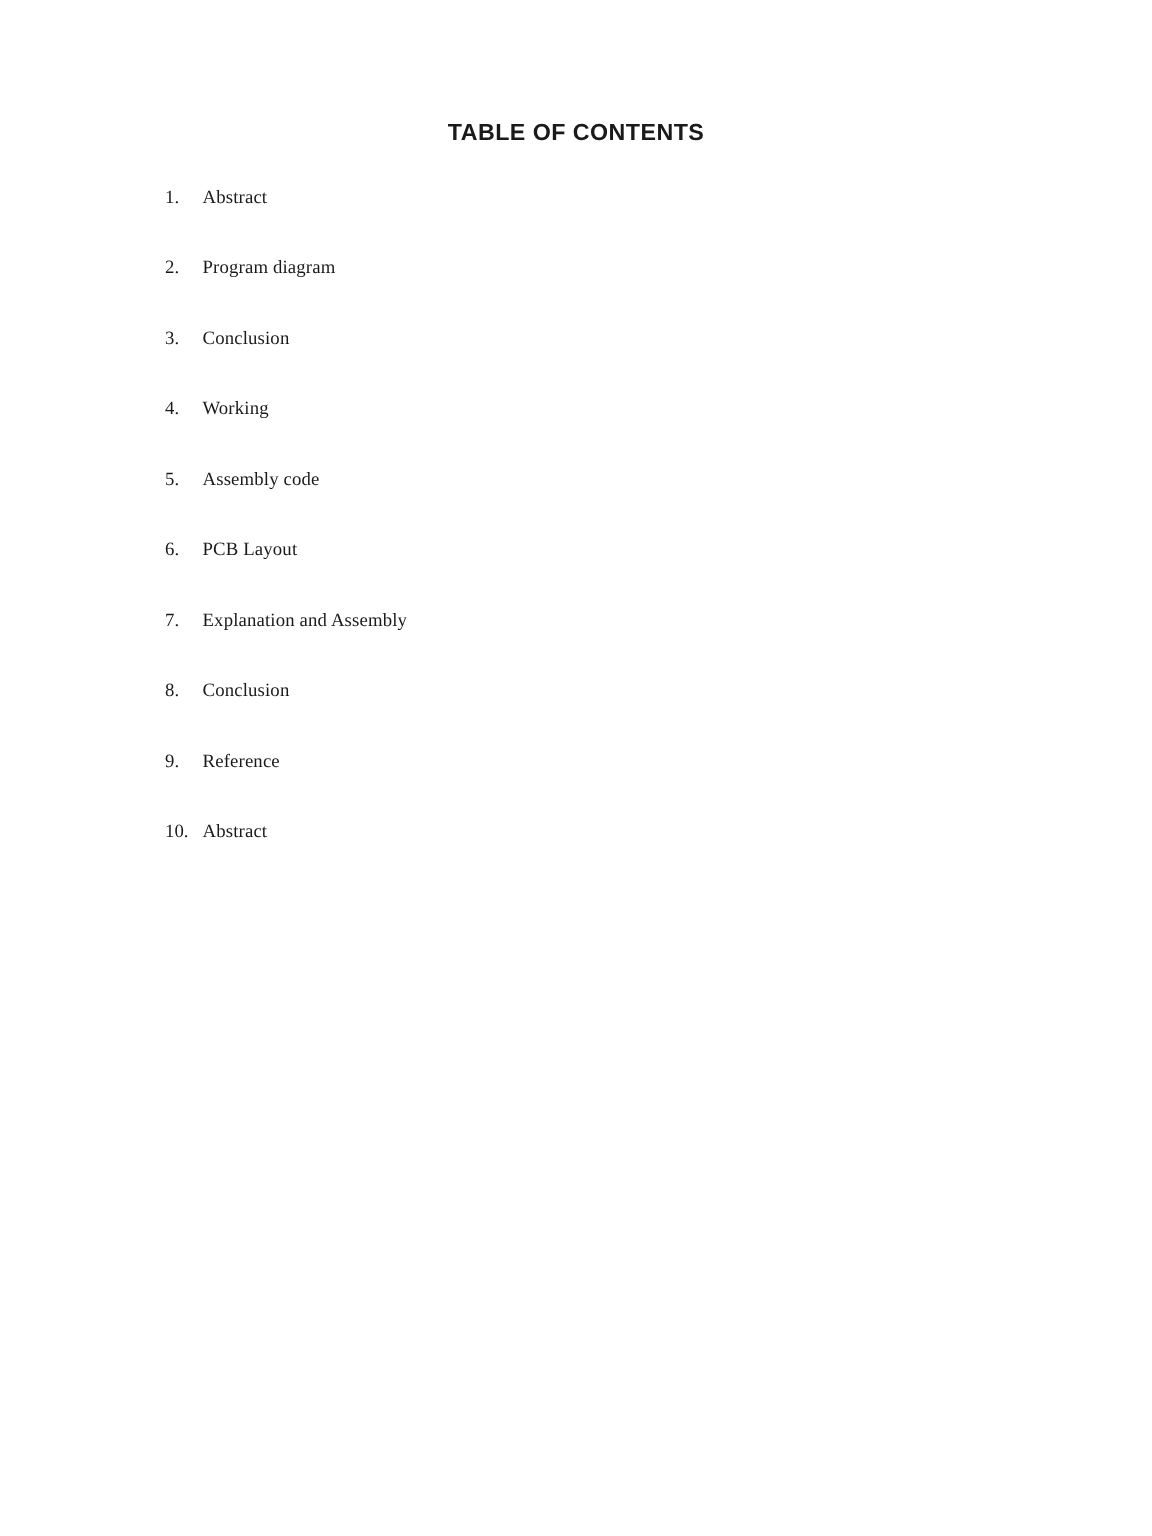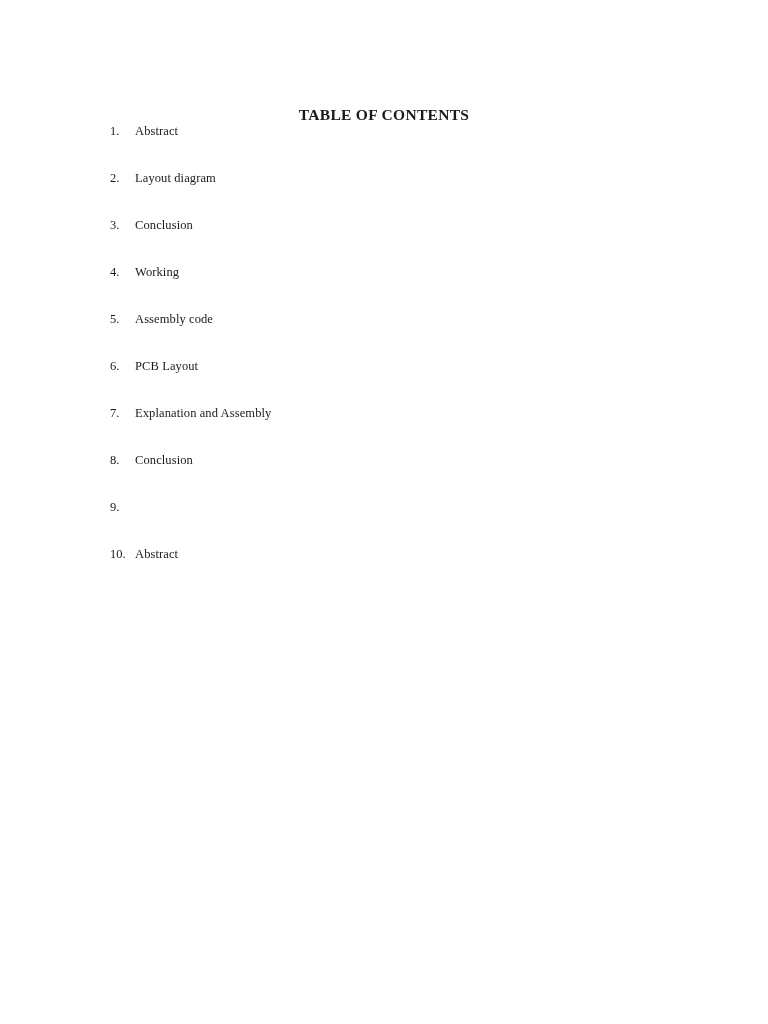--- a/index.html
+++ b/index.html
@@ -18,27 +18,27 @@
   .page {
     width: 768px;
     height: 1024px;
     background: #ffffff;
     box-sizing: border-box;
     padding: 0;
     position: relative;
   }
   .doc-title {
     text-align: center;
-    font-family: Liberation Serif, serif;
+    font-family: Liberation Sans, sans-serif;
     font-weight: bold;
     font-size: 15.5px;
     letter-spacing: 0.3px;
     margin: 0;
     position: absolute;
-    top: 106px;
+    top: 80px;
     left: 0;
     right: 0;
   }
   .toc-list {
     position: absolute;
     top: 124px;
     left: 110px;
     width: 560px;
     margin: 0;
     padding: 0;
@@ -71,21 +71,21 @@
 
   <h1 class="doc-title">TABLE OF CONTENTS</h1>
 
   <ol class="toc-list">
     <li class="toc-item">
       <span class="toc-num">1.</span>
       <span class="toc-label">Abstract</span>
     </li>
     <li class="toc-item">
       <span class="toc-num">2.</span>
-      <span class="toc-label">Layout diagram</span>
+      <span class="toc-label">Program diagram</span>
     </li>
     <li class="toc-item">
       <span class="toc-num">3.</span>
       <span class="toc-label">Conclusion</span>
     </li>
     <li class="toc-item">
       <span class="toc-num">4.</span>
       <span class="toc-label">Working</span>
     </li>
     <li class="toc-item">
@@ -99,20 +99,21 @@
     <li class="toc-item">
       <span class="toc-num">7.</span>
       <span class="toc-label">Explanation and Assembly</span>
     </li>
     <li class="toc-item">
       <span class="toc-num">8.</span>
       <span class="toc-label">Conclusion</span>
     </li>
     <li class="toc-item">
       <span class="toc-num">9.</span>
+      <span class="toc-label">Reference</span>
     </li>
     <li class="toc-item">
       <span class="toc-num">10.</span>
       <span class="toc-label">Abstract</span>
     </li>
   </ol>
 
 </div>
 
 </body></html>

